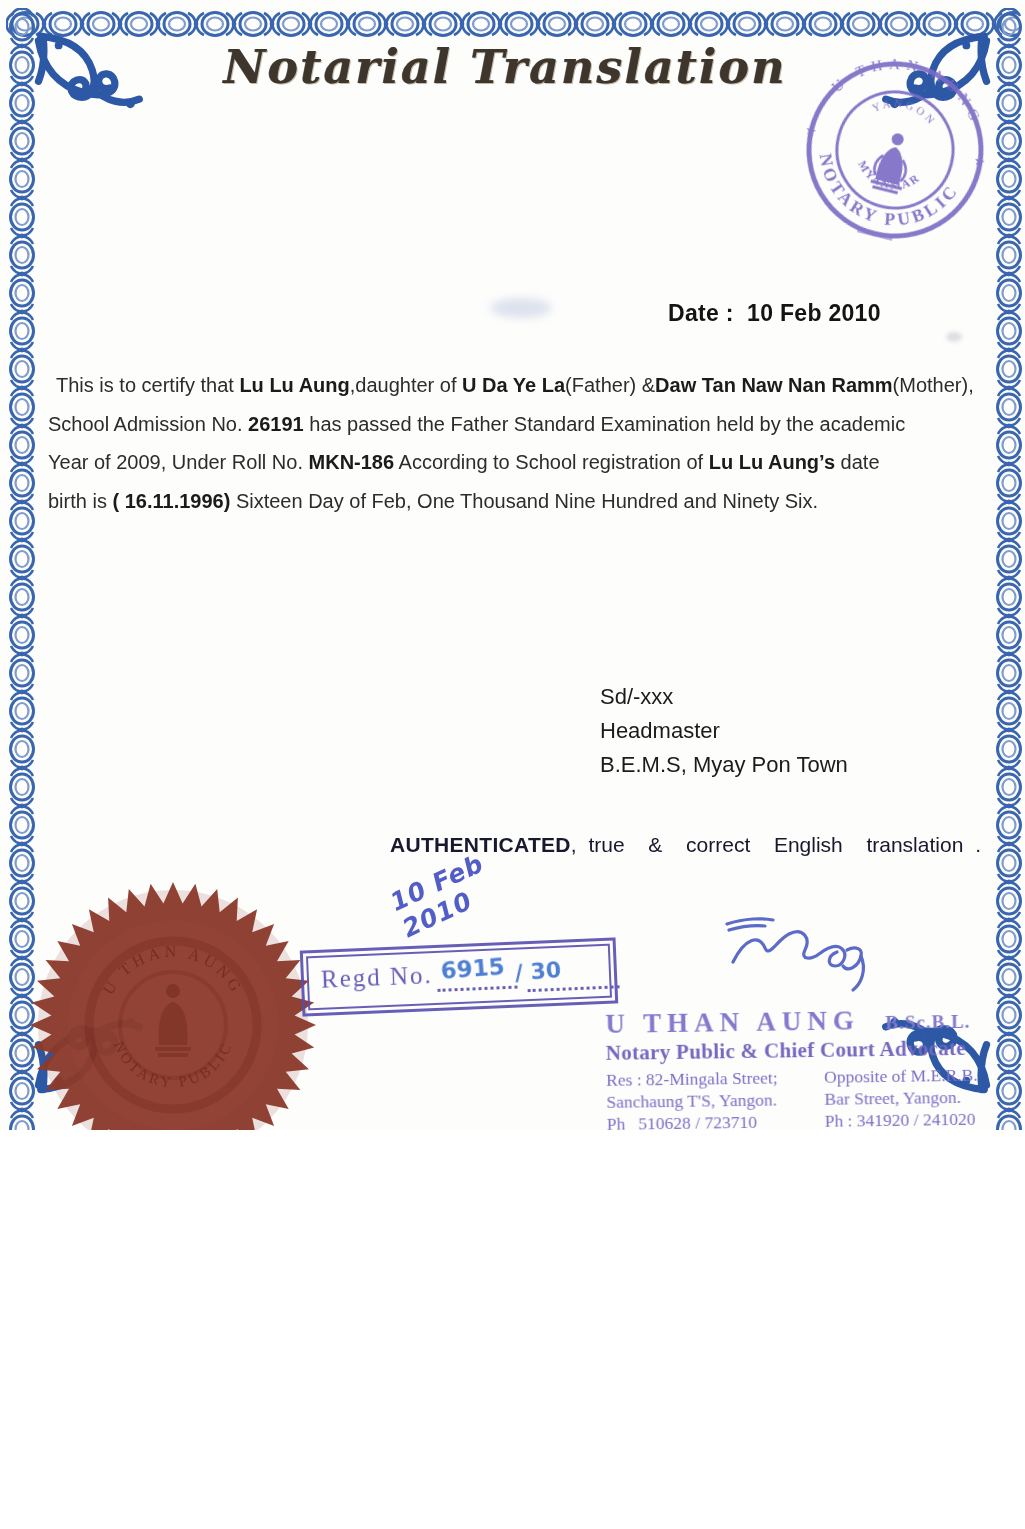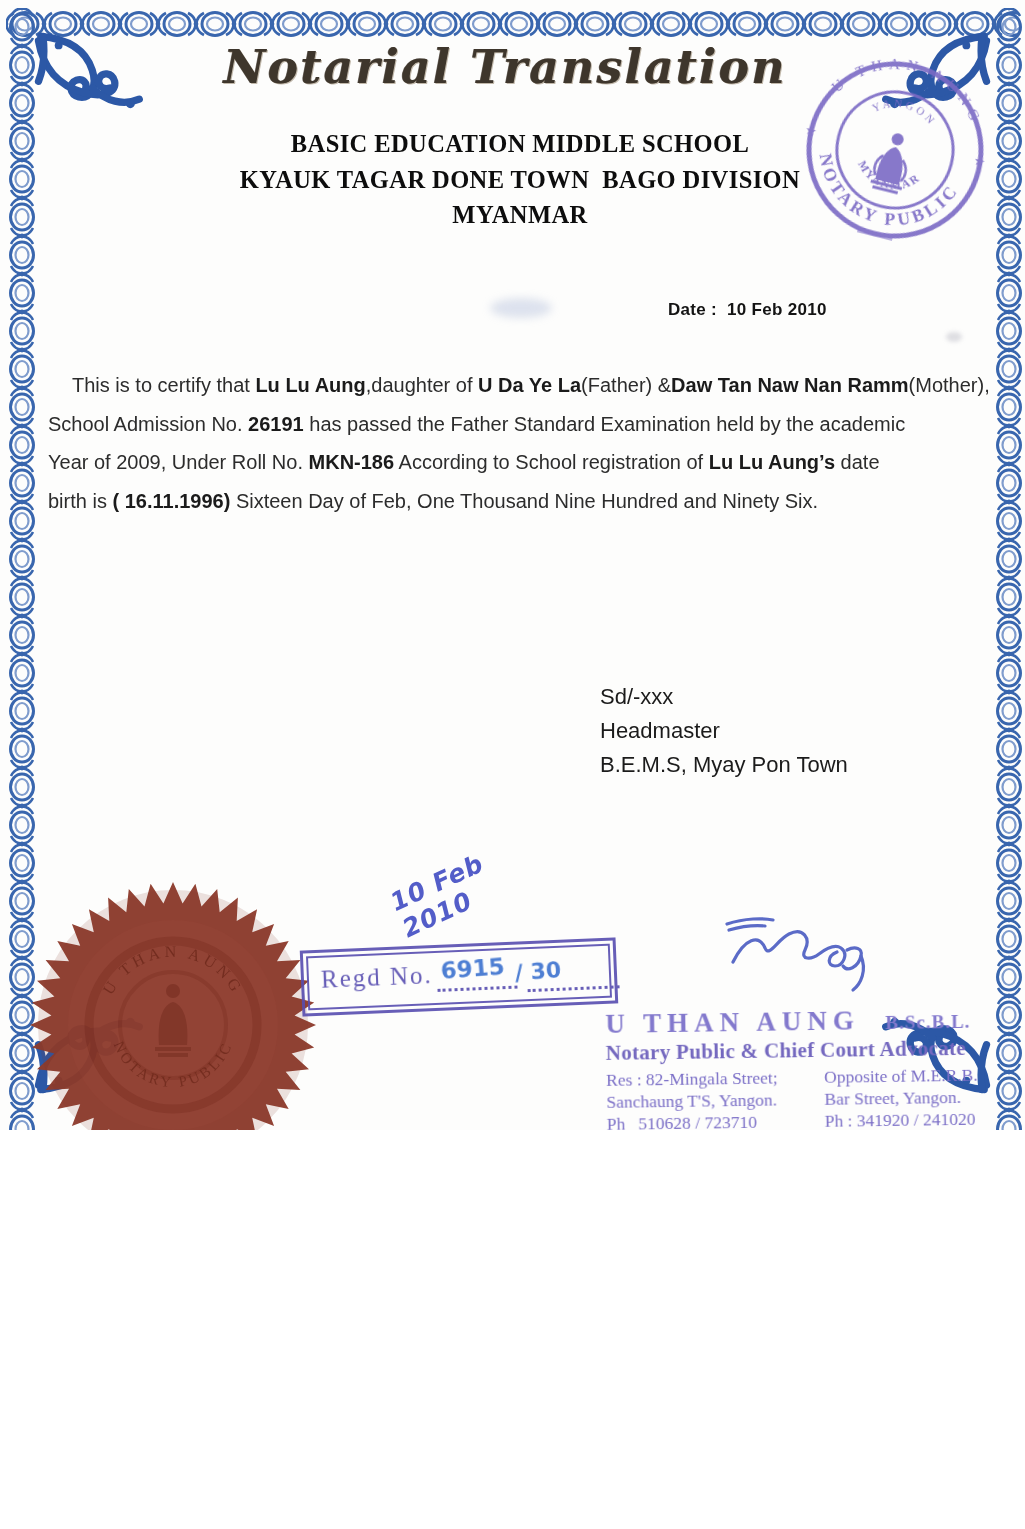--- a/index.html
+++ b/index.html
@@ -13,28 +13,28 @@
   
   .title{position:absolute;left:0;top:40px;width:1010px;text-align:center;z-index:1;
          font-family:"DejaVu Serif",serif;font-style:italic;font-weight:700;
          font-size:46px;letter-spacing:2px;color:#3e362c;
          text-shadow:1px 1px 0 rgba(120,100,70,.45), -0.5px -0.5px 0 rgba(40,30,20,.6);}
   .headings{position:absolute;left:170px;top:126px;width:700px;text-align:center;z-index:1;
             font-family:"Liberation Serif",serif;font-weight:700;color:#0d0d0d;}
   .headings .h{font-size:24.5px;line-height:35.5px;letter-spacing:.4px;white-space:pre;}
 
   
-  .dateline{position:absolute;left:668px;top:300px;z-index:1;font-size:17px;font-weight:700;
+  .dateline{position:absolute;left:668px;top:300px;z-index:1;font-size:23px;font-weight:700;
             color:#141414;letter-spacing:.3px;white-space:pre;}
 
   
   .bodytext{position:absolute;left:48px;top:366px;width:960px;z-index:1;
             font-size:20px;color:#2c2c2c;}
   .bodytext .line{white-space:pre;line-height:38.5px;}
-  .bodytext .line:first-child{padding-left:8px;margin-left:16px;}
+  .bodytext .line:first-child{padding-left:8px;}
   .bodytext .b{font-weight:700;color:#1b1b1b;}
 
   
   .sdblock{position:absolute;left:600px;top:680px;width:345px;text-align:left;z-index:1;
            font-size:22px;color:#1b1b1b;line-height:34px;}
 
   
   .authline{position:absolute;left:390px;top:833px;z-index:1;font-size:21px;color:#18182e;
             white-space:pre;word-spacing:6px;}
   .authline .b{font-weight:700;letter-spacing:.3px;}
@@ -183,41 +183,37 @@
     <circle cx="86" cy="64" r="4" fill="#2c58a6"></circle>
       <circle cx="22" cy="12" r="3.5" fill="#2c58a6"></circle>
   </svg>
 
   <div class="smudge1"></div>
   <div class="smudge2"></div>
   <div class="speck1"></div>
   <div class="speck2"></div>
 
   <div class="title">Notarial Translation</div>
-  <div class="headings">
-    <div class="h">BASIC EDUCATION MIDDLE SCHOOL</div>
-    <div class="h">KYAUK TAGAR DONE TOWN  BAGO DIVISION</div>
-    <div class="h">MYANMAR</div>
-  </div>
 
   <div class="dateline">Date :  10 Feb 2010</div>
 
   <div class="bodytext">
     <div class="line"><span>This is to certify that </span><span class="b">Lu Lu Aung</span><span>,daughter of </span><span class="b">U Da Ye La</span><span>(Father) &amp;</span><span class="b">Daw Tan Naw Nan Ramm</span><span>(Mother),</span></div>
     <div class="line"><span>School Admission No. </span><span class="b">26191</span><span> has passed the Father Standard Examination held by the academic</span></div>
     <div class="line"><span>Year of 2009, Under Roll No. </span><span class="b">MKN-186</span><span> According to School registration of </span><span class="b">Lu Lu Aung’s</span><span> date</span></div>
     <div class="line"><span>birth is </span><span class="b">( 16.11.1996)</span><span> Sixteen Day of Feb, One Thousand Nine Hundred and Ninety Six.</span></div>
   </div>
 
   <div class="sdblock">
     <div>Sd/-xxx</div>
     <div>Headmaster</div>
     <div>B.E.M.S, Myay Pon Town</div>
   </div>
 
+  <div class="authline"><span class="b">AUTHENTICATED</span><span>, true  &amp;  correct  English  translation .</span></div>
 
   <div class="handdate">10 Feb 2010</div>
 
   <svg class="redseal" viewBox="0 0 300 300">
     <polygon id="seal-star" points="150.0,7.0 159.6,28.4 172.4,8.8 178.5,31.4 194.2,14.0 196.7,37.3 214.9,22.6 213.7,46.0 234.1,34.3 229.2,57.2 251.1,48.9 242.8,70.8 265.7,65.9 254.0,86.3 277.4,85.1 262.7,103.3 286.0,105.8 268.6,121.5 291.2,127.6 271.6,140.4 293.0,150.0 271.6,159.6 291.2,172.4 268.6,178.5 286.0,194.2 262.7,196.7 277.4,214.9 254.0,213.7 265.7,234.1 242.8,229.2 251.1,251.1 229.2,242.8 234.1,265.7 213.7,254.0 214.9,277.4 196.7,262.7 194.2,286.0 178.5,268.6 172.4,291.2 159.6,271.6 150.0,293.0 140.4,271.6 127.6,291.2 121.5,268.6 105.8,286.0 103.3,262.7 85.1,277.4 86.3,254.0 65.9,265.7 70.8,242.8 48.9,251.1 57.2,229.2 34.3,234.1 46.0,213.7 22.6,214.9 37.3,196.7 14.0,194.2 31.4,178.5 8.8,172.4 28.4,159.6 7.0,150.0 28.4,140.4 8.8,127.6 31.4,121.5 14.0,105.8 37.3,103.3 22.6,85.1 46.0,86.3 34.3,65.9 57.2,70.8 48.9,48.9 70.8,57.2 65.9,34.3 86.3,46.0 85.1,22.6 103.3,37.3 105.8,14.0 121.5,31.4 127.6,8.8 140.4,28.4" fill="#8e3c2d"></polygon>
     <circle cx="150" cy="150" r="120" fill="none" stroke="#7d2f22" stroke-width="30" opacity=".15"></circle>
     <circle cx="150" cy="150" r="84" fill="none" stroke="#7a2a1c" stroke-width="9" opacity=".5"></circle>
     <circle cx="150" cy="150" r="53" fill="none" stroke="#7a2a1c" stroke-width="4" opacity=".45"></circle>
     <defs>
       <path id="sealTopArc" d="M 82,150 A 68,68 0 0 1 218,150"></path>

